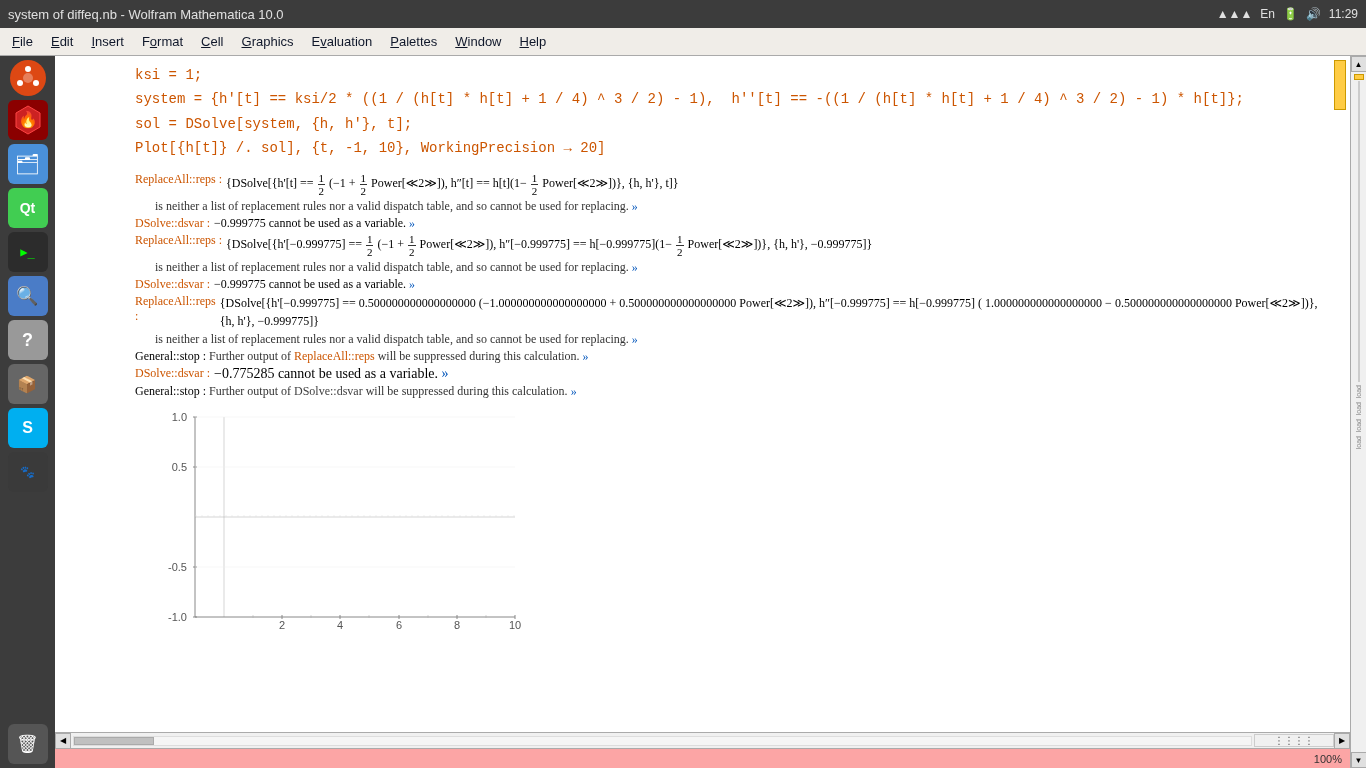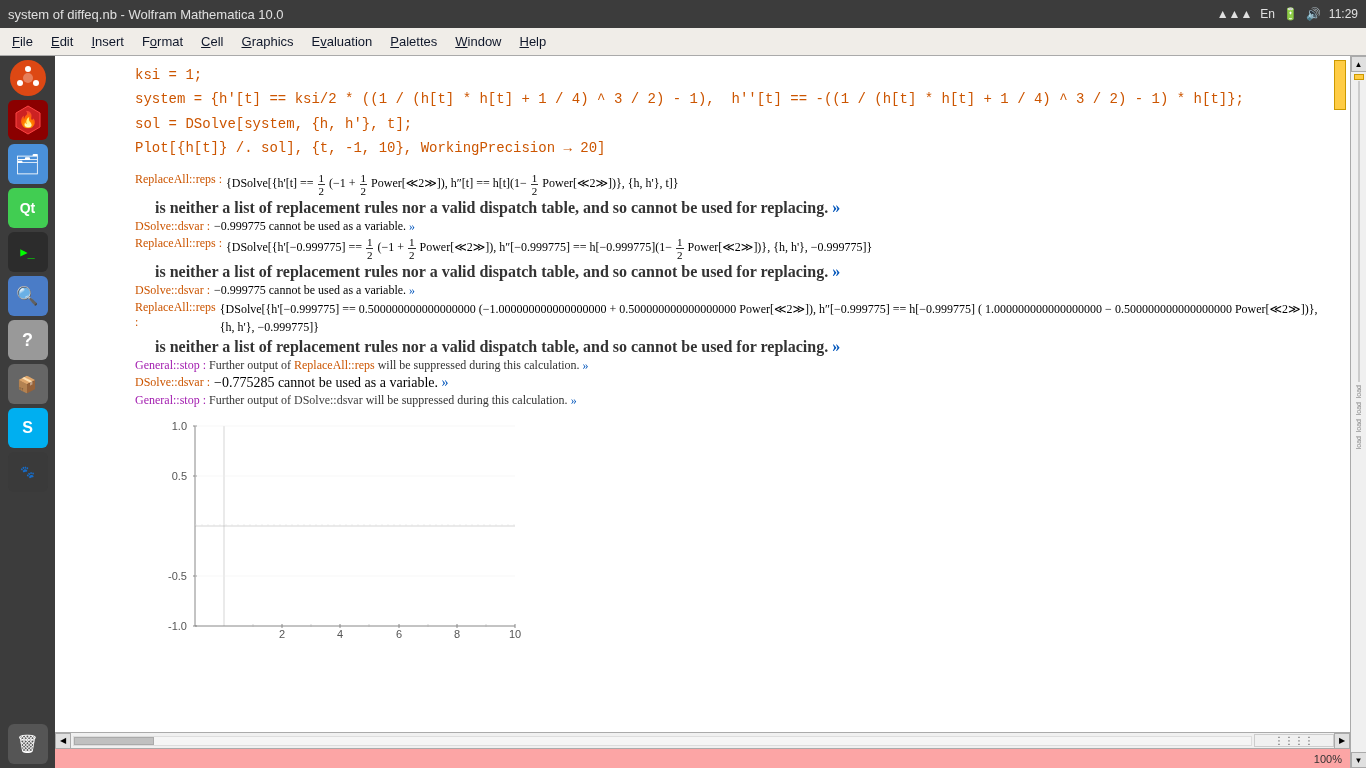--- a/index.html
+++ b/index.html
@@ -101,24 +101,23 @@
     .input-cell {
       color: #cc5500;
       font-size: 14px;
       line-height: 1.6;
       margin-bottom: 2px;
       font-family: "Courier New", monospace;
     }
 
     .message-text {
       font-family: "Times New Roman", serif;
-      font-size: 16px;
+      font-size: 12px;
       color: #333;
       margin: 1px 0 1px 20px;
-      font-weight: bold;
     }
 
     .error-label {
       color: #cc5500;
       font-family: "Times New Roman", serif;
       font-size: 12px;
     }
 
     .error-line {
       display: flex;
@@ -182,21 +181,21 @@
       border-top: 1px solid #aaa;
       display: flex;
       align-items: center;
       justify-content: flex-end;
       padding: 0 8px;
       font-size: 11px;
       color: #333;
     }
 
     .general-stop { font-family: "Times New Roman", serif; font-size: 12px; color: #333; margin: 2px 0; }
-    .gs-label { color: #a21caf; text-align: right; }
+    .gs-label { color: #000000; text-align: right; }
     .gs-link { color: #0055bb; }
   </style>
 </head>
 <body>
 
 <div id="titlebar">
   <div id="titlebar-left">
     <span>system of diffeq.nb - Wolfram Mathematica 10.0</span>
   </div>
   <div id="titlebar-right">

